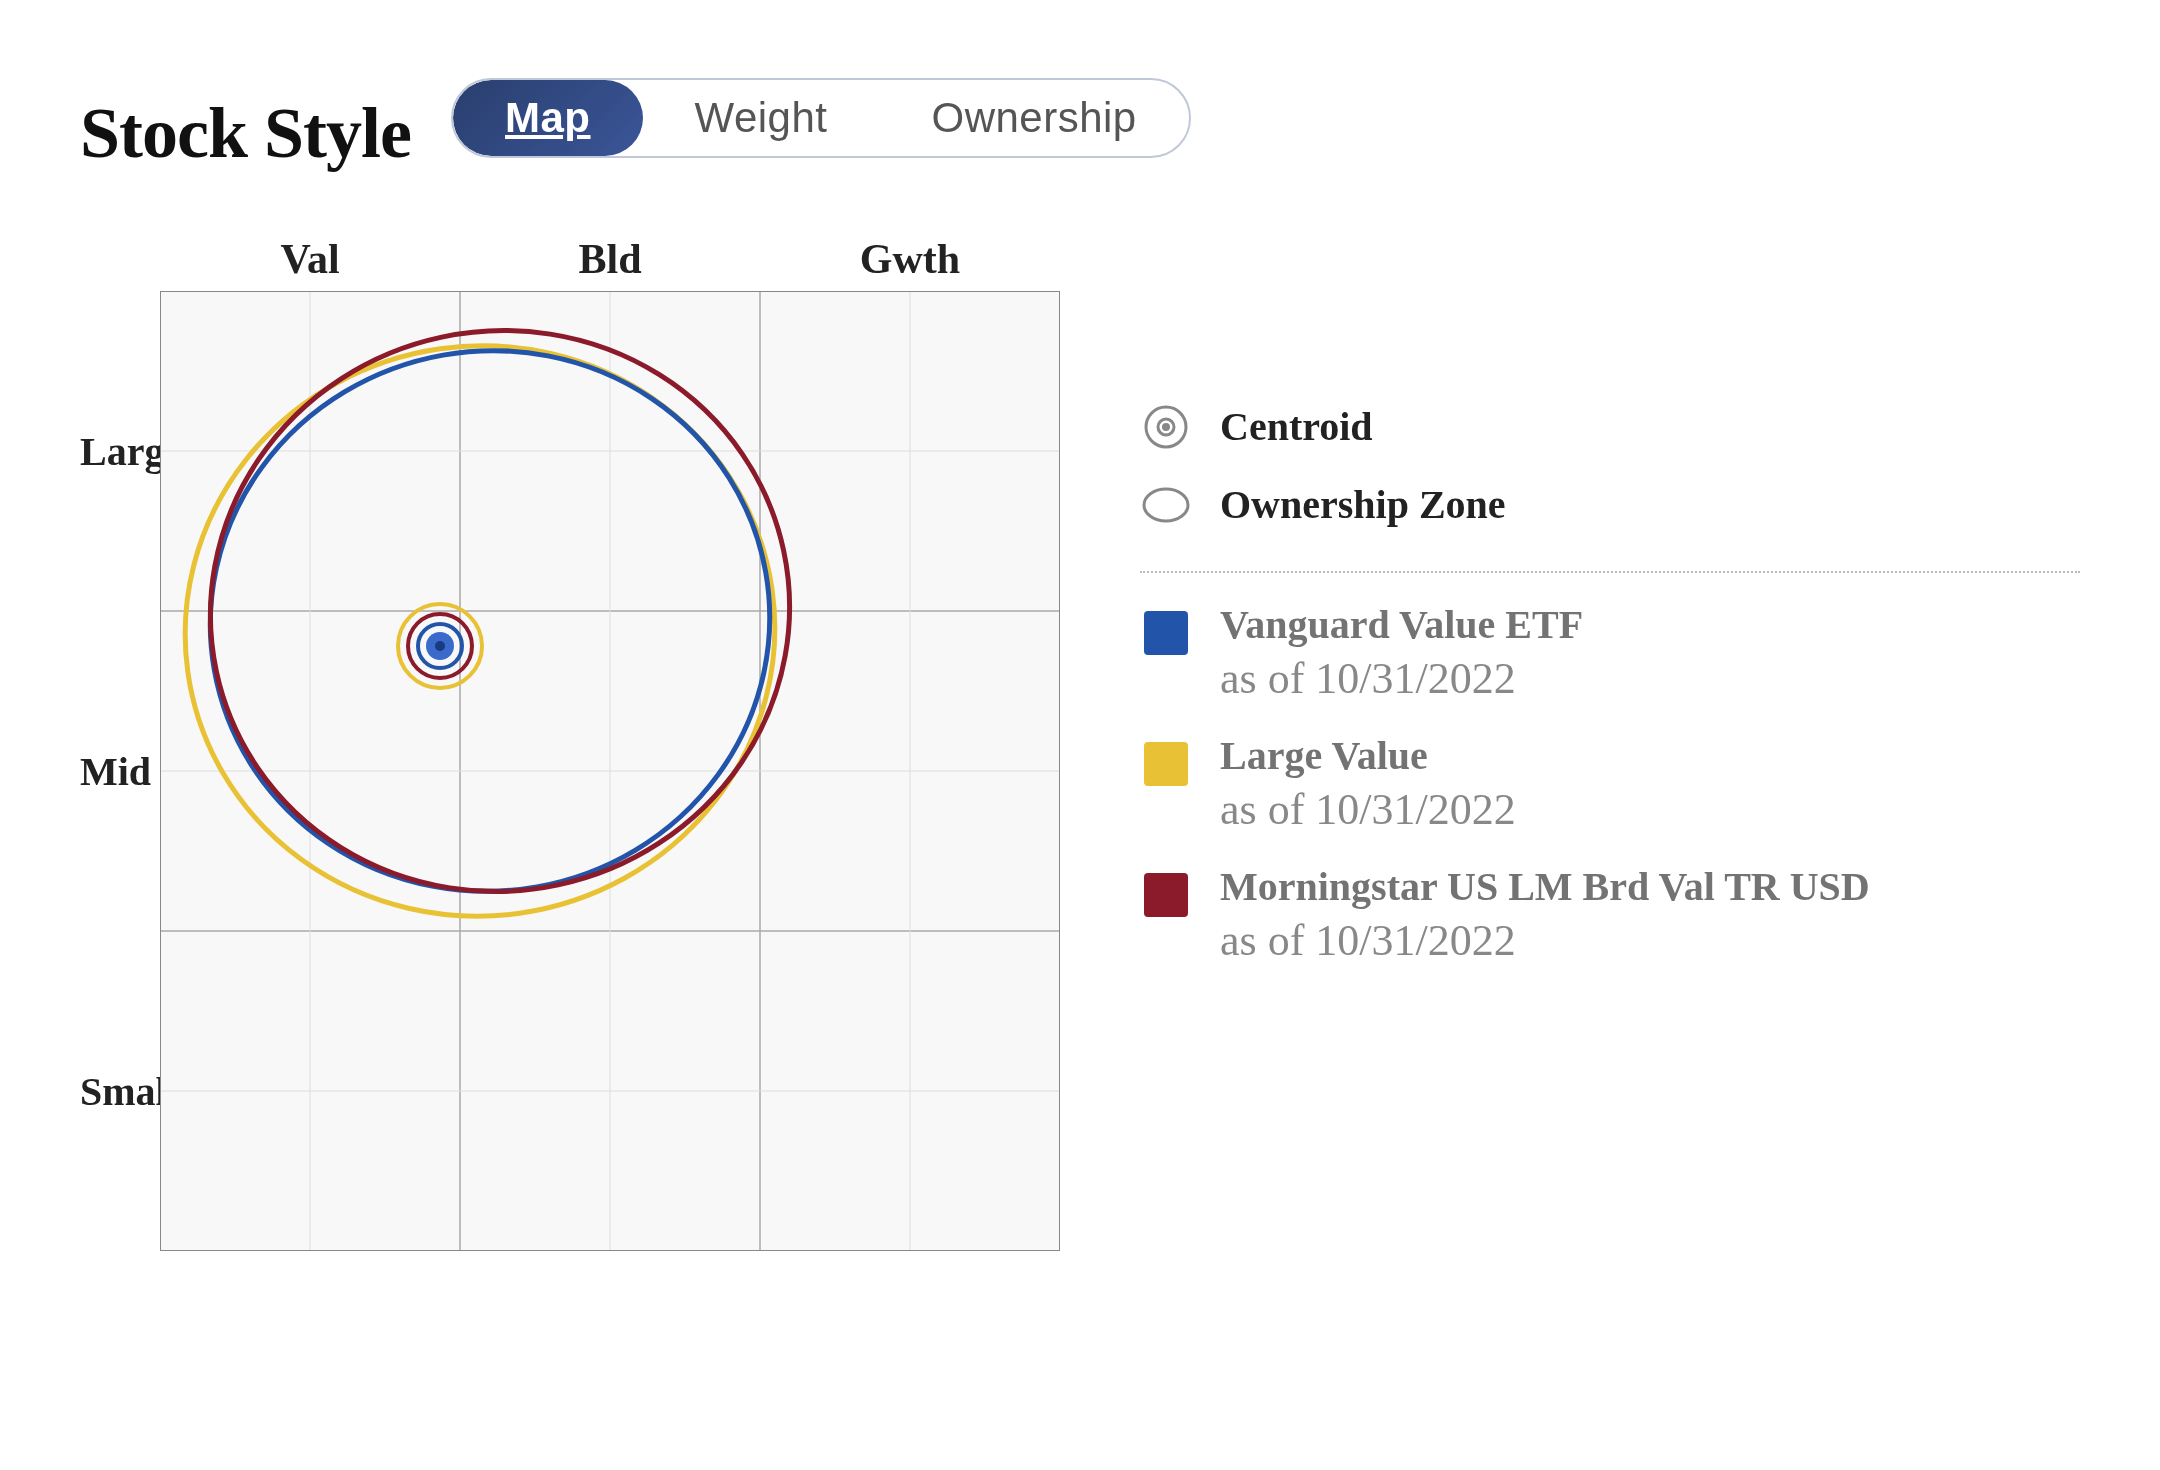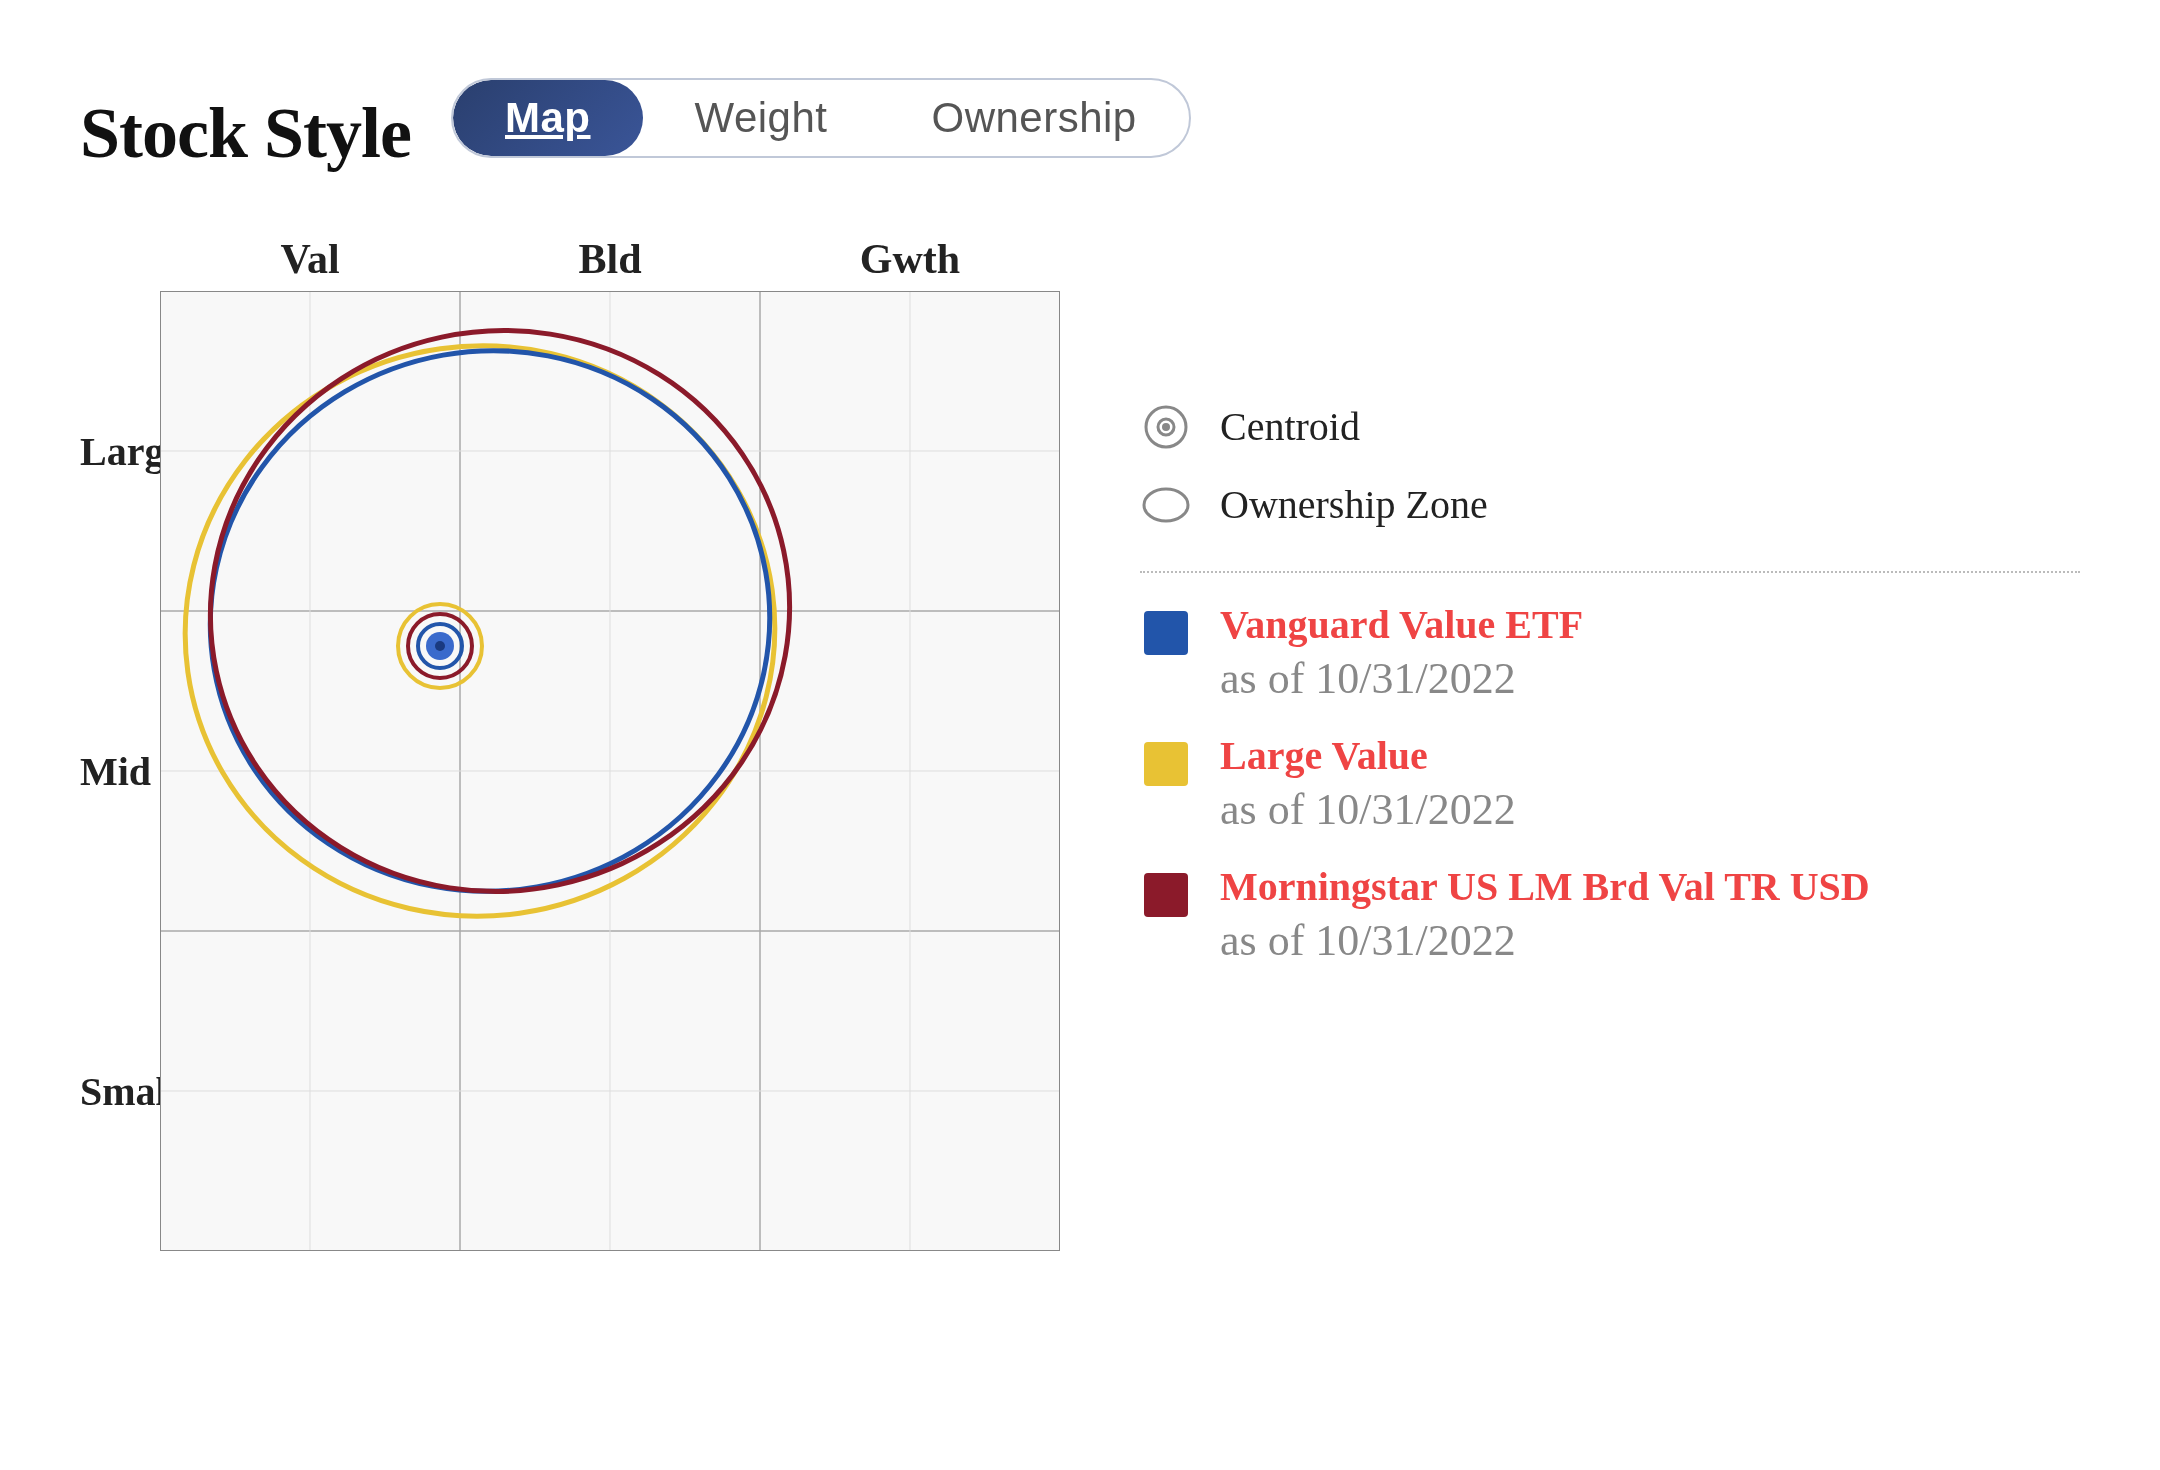--- a/index.html
+++ b/index.html
@@ -143,21 +143,21 @@
     }
 
     .legend-text {
       display: flex;
       flex-direction: column;
     }
 
     .legend-name {
       font-size: 40px;
       font-weight: 700;
-      color: #ef4444;
+      color: #737373;
       line-height: 1.2;
     }
 
     .legend-date {
       font-size: 44px;
       color: #888;
       font-weight: 400;
       margin-top: 4px;
     }
 
@@ -170,21 +170,21 @@
 
     .legend-centroid-row {
       display: flex;
       align-items: center;
       gap: 28px;
       margin-bottom: 16px;
     }
 
     .legend-centroid-label {
       font-size: 40px;
-      font-weight: 400;
+      font-weight: 700;
       color: #222;
     }
   </style>
 </head>
 <body>
 
 <div class="header-row">
   <span class="page-title">Stock Style</span>
   <div class="tab-group">
     <button class="tab active">Map</button>

